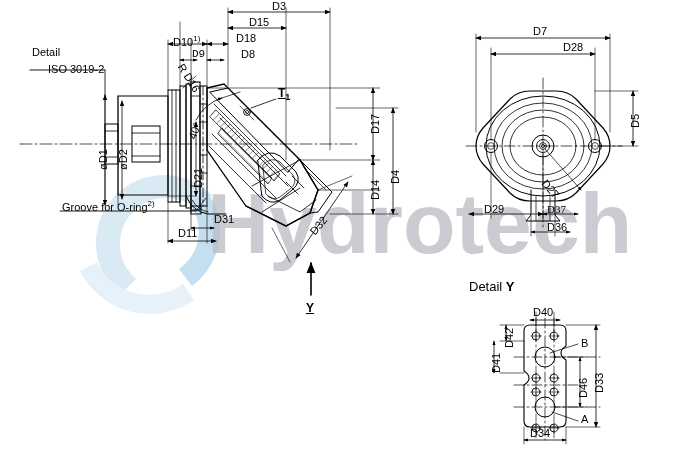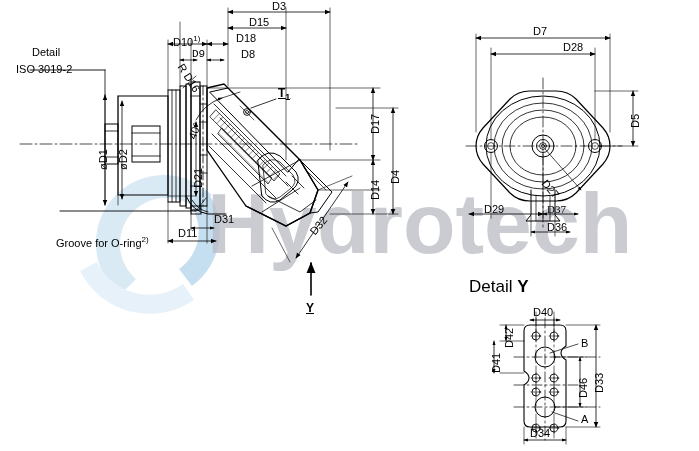--- a/index.html
+++ b/index.html
@@ -355,58 +355,58 @@
         <line x1="596" y1="325" x2="596" y2="427" marker-start="url(#ar)" marker-end="url(#ar)"></line>
       </g>
       <g>
         <line x1="524" y1="440" x2="566" y2="440" marker-start="url(#arS)" marker-end="url(#arS)"></line>
       </g>
 
     </g>
   </svg>
 
   <div class="lbl" style="left:32px;top:47px;">Detail</div>
-  <div class="lbl" style="left:16px;top:64px;">ISO 3019-2</div>
+  <div class="lbl" style="left:48px;top:64px;">ISO 3019-2</div>
 
   <div class="lbl" style="left:272px;top:1px;">D3</div>
   <div class="lbl" style="left:249px;top:17px;">D15</div>
   <div class="lbl" style="left:173px;top:33px;"><span>D10<sup style="font-size:8px;">1)</sup></span></div>
   <div class="lbl" style="left:236px;top:33px;text-align:right;">D18</div>
   <div class="lbl" style="left:192px;top:49px;font-family:Liberation Mono, monospace;">D9</div>
   <div class="lbl" style="left:241px;top:49px;text-align:center;">D8</div>
 
   <div class="lbl rot" style="left:98px;top:170px;transform:rotate(-90deg);">øD1</div>
   <div class="lbl rot" style="left:118px;top:170px;transform:rotate(-90deg);">øD2</div>
   <div class="lbl rot" style="left:193px;top:188px;transform:rotate(-90deg);">D21</div>
 
   <div class="lbl rot" style="left:187px;top:137px;transform:rotate(-70deg);">40°</div>
   <div class="lbl rot" style="left:185px;top:62px;transform:rotate(58deg);">R D16</div>
   <div class="lbl b" style="left:278px;top:88px;font-size:12px;">T<sub style="font-size:9px;">1</sub></div>
 
-  <div class="lbl" style="left:56px;top:198px;margin-top:36px;">Groove for O-ring<sup style="font-size:8px;">2)</sup></div>
+  <div class="lbl" style="left:62px;top:198px;">Groove for O-ring<sup style="font-size:8px;">2)</sup></div>
 
   <div class="lbl" style="left:174px;top:214px;padding-left:40px;">D31</div>
   <div class="lbl" style="left:178px;top:228px;">D11</div>
   <div class="lbl rot" style="left:308px;top:230px;transform:rotate(-50deg);">D32</div>
 
   <div class="lbl rot" style="left:370px;top:134px;transform:rotate(-90deg);">D17</div>
   <div class="lbl rot" style="left:370px;top:200px;transform:rotate(-90deg);">D14</div>
   <div class="lbl rot" style="left:390px;top:184px;transform:rotate(-90deg);">D4</div>
 
   <div class="lbl b" style="left:306px;top:303px;font-size:12px;">Y</div>
 
   <div class="lbl" style="left:533px;top:26px;">D7</div>
   <div class="lbl" style="left:527px;top:42px;margin-left:36px;">D28</div>
   <div class="lbl rot" style="left:630px;top:128px;transform:rotate(-90deg);">D5</div>
   <div class="lbl rot" style="left:548px;top:178px;transform:rotate(50deg);">D27</div>
   <div class="lbl" style="left:484px;top:204px;">D29</div>
   <div class="lbl" style="left:547px;top:204px;font-family:Liberation Serif, serif;">D37</div>
   <div class="lbl" style="left:547px;top:222px;">D36</div>
 
-  <div class="lbl" style="left:469px;top:281px;font-size:17px;">Detail <b>Y</b></div>
+  <div class="lbl" style="left:469px;top:281px;font-size:13px;">Detail <b>Y</b></div>
 
   <div class="lbl" style="left:533px;top:307px;">D40</div>
   <div class="lbl rot" style="left:504px;top:348px;transform:rotate(-90deg);">D42</div>
   <div class="lbl rot" style="left:491px;top:373px;transform:rotate(-90deg);">D41</div>
   <div class="lbl rot" style="left:578px;top:398px;transform:rotate(-90deg);">D46</div>
   <div class="lbl rot" style="left:594px;top:393px;transform:rotate(-90deg);">D33</div>
   <div class="lbl" style="left:530px;top:428px;">D34</div>
 
   <div class="lbl" style="left:581px;top:338px;">B</div>
   <div class="lbl" style="left:581px;top:414px;">A</div>

